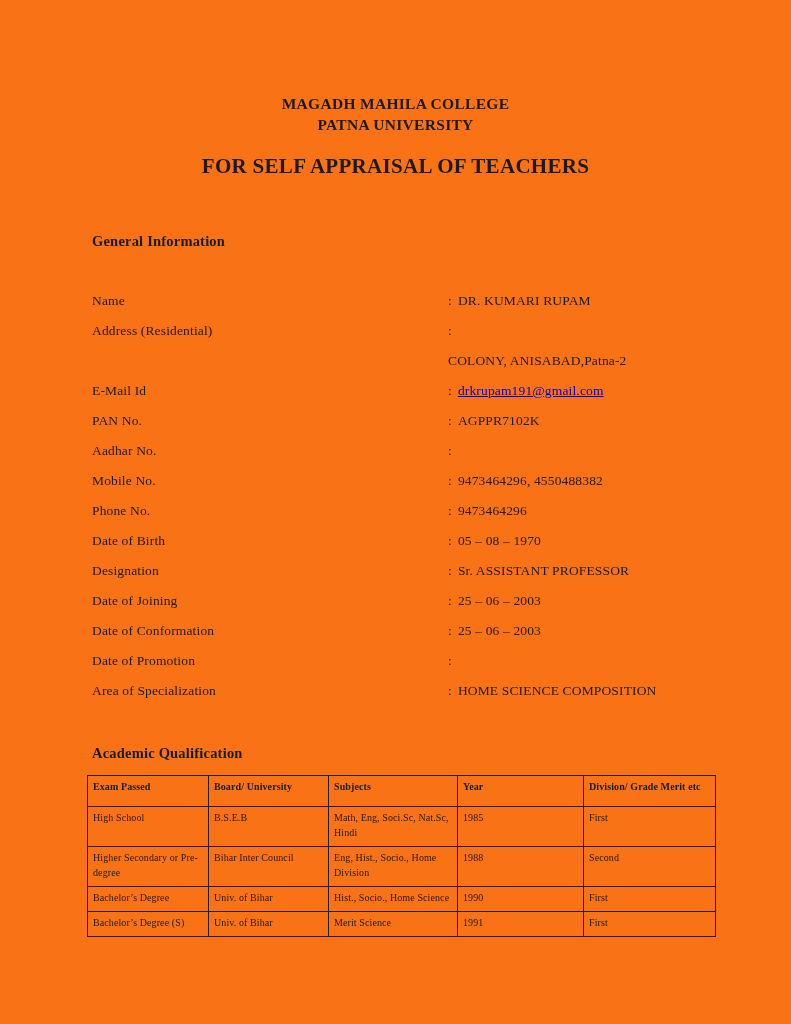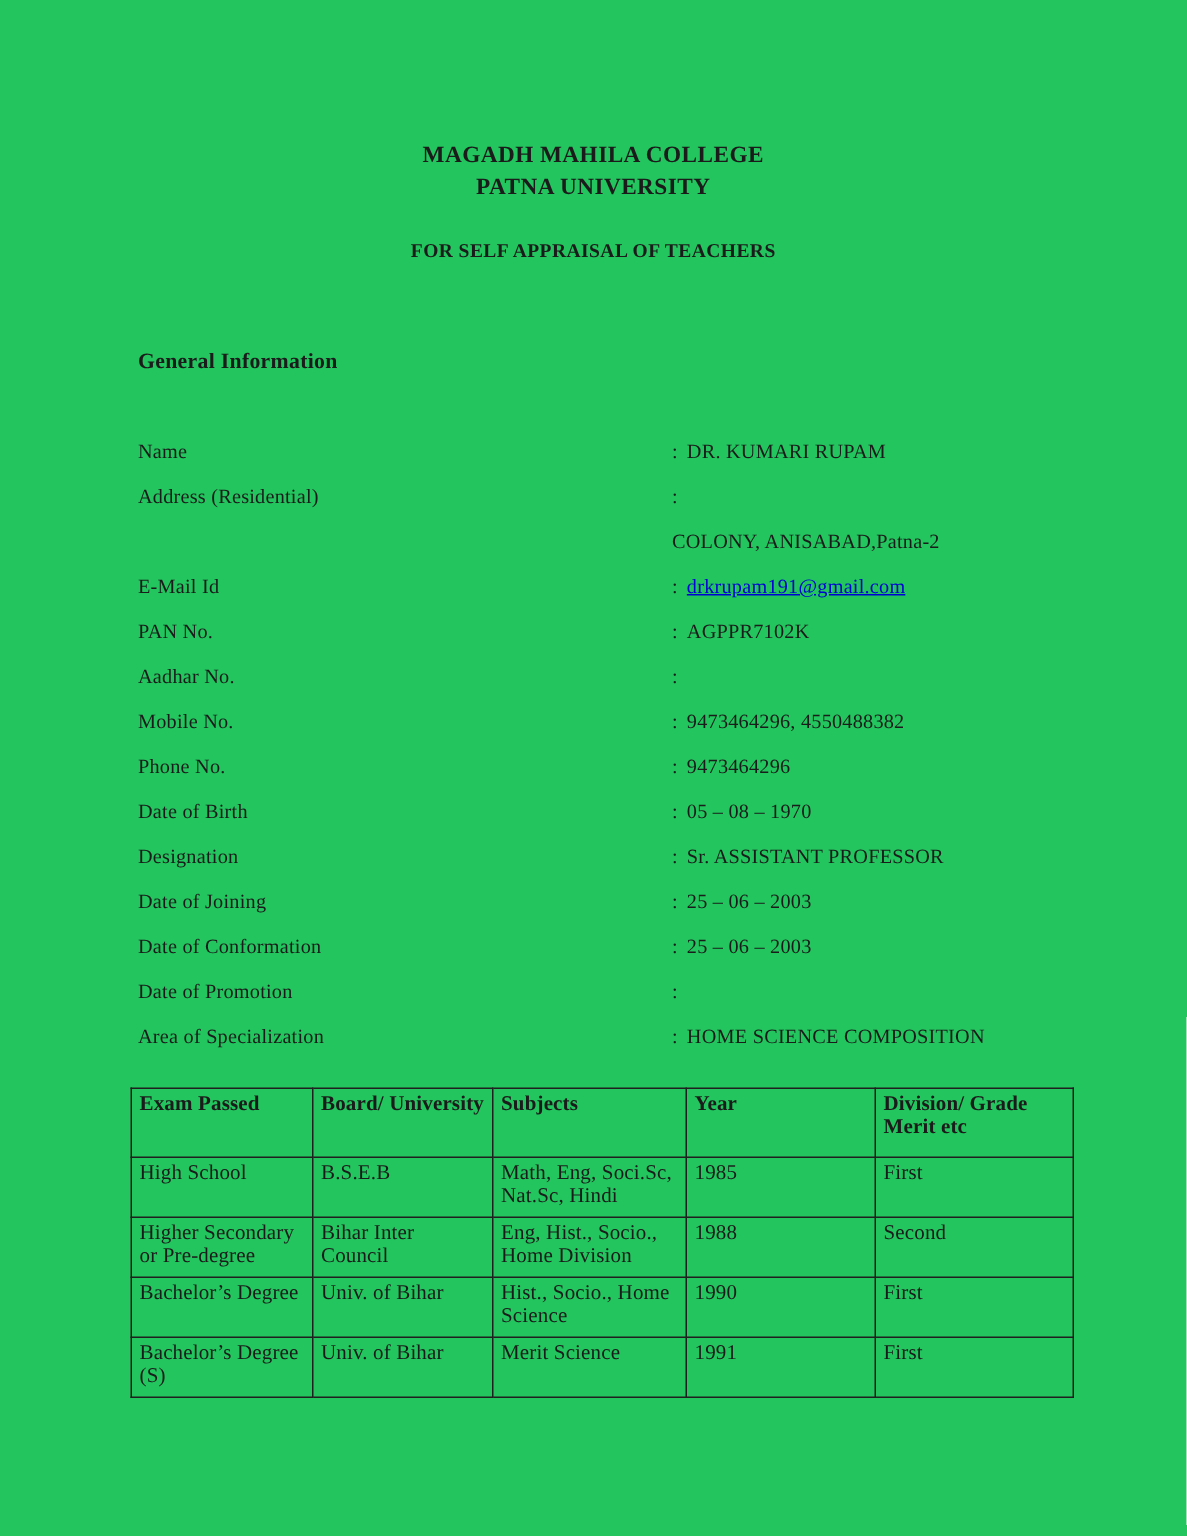--- a/index.html
+++ b/index.html
@@ -2,39 +2,39 @@
 <html><head>
 <meta charset="utf-8">
 <style>
   * { margin: 0; padding: 0; box-sizing: border-box; }
   html, body { background: #ffffff; }
   .page {
     position: relative;
     width: 791px;
     height: 1024px;
     margin: 0 auto;
-    background: #22c55e;
+    background: #f97316;
     color: #1b1b1b;
     font-family: "Liberation Serif", "DejaVu Serif", serif;
     overflow: hidden;
   }
   
   .doc-header {
     padding-top: 93px;
     text-align: center;
     font-weight: bold;
   }
   .doc-title {
     font-size: 15.5px;
     line-height: 21px;
     letter-spacing: 0.3px;
   }
   .doc-subtitle {
     margin-top: 21px;
-    font-size: 13px;
+    font-size: 21px;
     line-height: 21px;
     letter-spacing: 0.3px;
   }
   
   .content {
     padding-left: 92px;
     padding-right: 70px;
   }
   .section-heading {
     font-size: 14.5px;
@@ -61,21 +61,21 @@
     text-decoration: underline;
     text-align: right;
   }
   
   .qual-table {
     margin-top: 13px;
     margin-left: -5px;
     border-collapse: collapse;
     table-layout: fixed;
     width: 628px;
-    font-size: 14px;
+    font-size: 10px;
     line-height: 15px;
   }
   .qual-table th, .qual-table td {
     border: 1.5px solid #1f1f1f;
     vertical-align: top;
     text-align: left;
     padding: 3px 5px 6px 5px;
     letter-spacing: 0.1px;
     overflow: hidden;
   }
@@ -176,20 +176,21 @@
       </div>
 
       <div class="frow">
         <span class="flabel">Area of Specialization</span>
         <span class="fcolon">:</span>
         <span class="fvalue">HOME SCIENCE COMPOSITION</span>
       </div>
 
     </div>
 
+    <div class="section-heading aq-heading">Academic Qualification</div>
 
     <table class="qual-table">
       <colgroup>
         <col style="width:121px">
           <col style="width:120px">
           <col style="width:129px">
           <col style="width:126px">
           <col style="width:132px">
       </colgroup>
       <thead>

